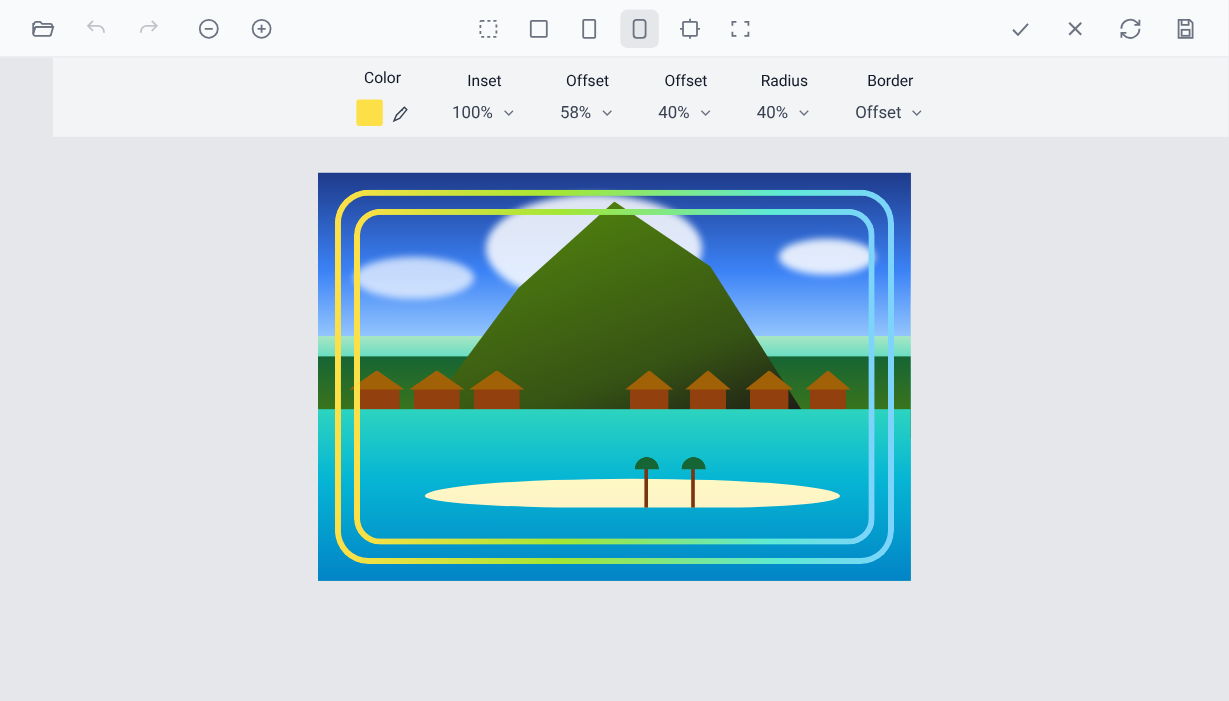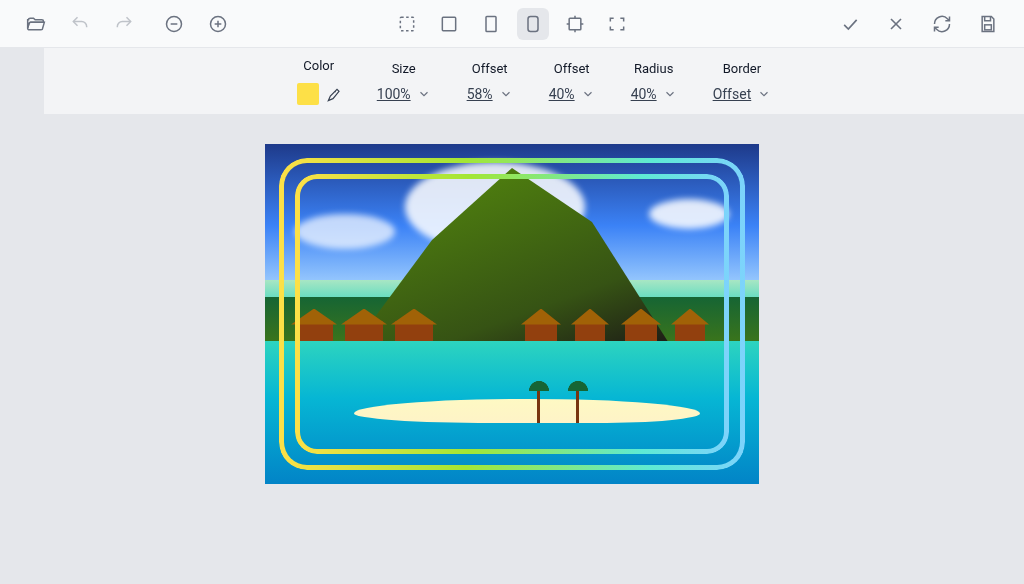--- a/index.html
+++ b/index.html
@@ -70,21 +70,20 @@
       font-weight: 400;
     }
     .setting-value-row {
       display: flex;
       align-items: center;
       gap: 6px;
     }
     .setting-value {
       font-size: 14px;
       color: #374151;
-      text-decoration: underline;
     }
     .chevron-down {
       width: 14px;
       height: 14px;
       color: #6b7280;
     }
     .color-swatch {
       width: 22px;
       height: 22px;
       border-radius: 2px;
@@ -273,21 +272,21 @@
       <div class="color-swatch yellow"></div>
       <svg class="color-picker-icon" viewBox="0 0 24 24" fill="none" stroke="currentColor" stroke-width="1.8">
           <path d="M12 19l-7 3 3-7L18 5l3 3z"></path>
           <path d="M15 8l1 1"></path>
         </svg>
     </div>
   </div>
 
 
   <div class="setting-group">
-    <div class="setting-label">Size</div>
+    <div class="setting-label">Inset</div>
     <div class="setting-value-row">
       <span class="setting-value">100%</span>
       <svg class="chevron-down" viewBox="0 0 24 24" fill="none" stroke="currentColor" stroke-width="2">
           <polyline points="6 9 12 15 18 9"></polyline>
         </svg>
     </div>
   </div>
 
   <div class="setting-group">
     <div class="setting-label">Offset</div>

